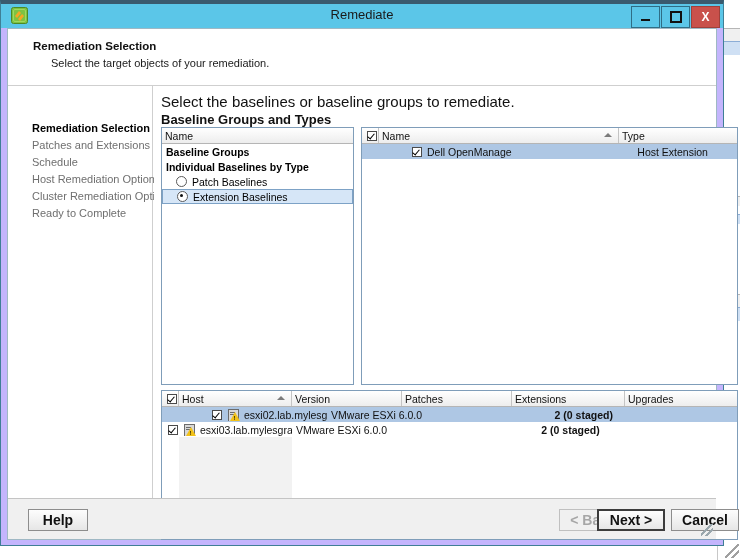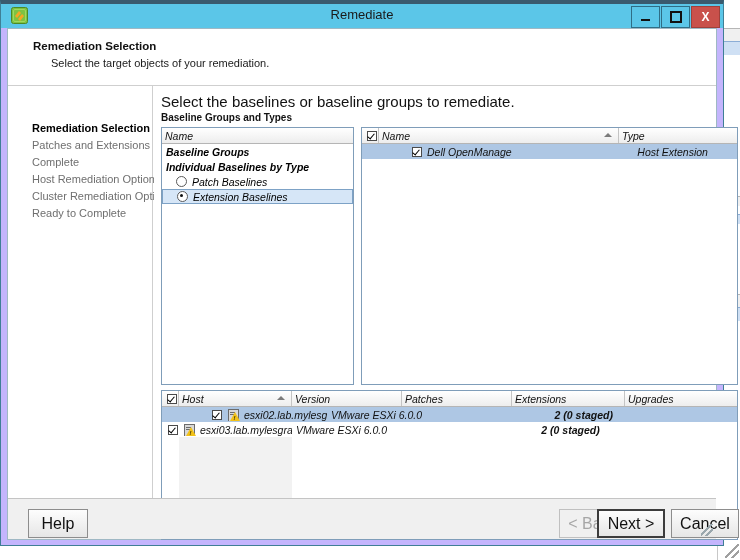--- a/index.html
+++ b/index.html
@@ -169,33 +169,32 @@
   }
   #instruction {
     position: absolute;
     left: 7px; top: 7px;
     font-size: 15px;
     color: #111;
   }
 
   .panel-label {
     position: absolute;
-    font-size: 10px;
+    font-size: 13px;
     font-weight: bold;
     color: #111;
   }
 
   
   .lv {
     position: absolute;
     background: #ffffff;
     border: 1px solid #7f9db9;
     box-sizing: border-box;
     overflow: hidden;
-    font-style: italic;
   }
   .lv-head {
     display: flex;
     height: 16px;
     background: linear-gradient(#ffffff, #ededed);
     border-bottom: 1px solid #b5b5b5;
     box-sizing: border-box;
   }
   .lv-th {
     position: relative;
@@ -332,31 +331,32 @@
     left: 0; bottom: 0;
     width: 100%;
     height: 41px;
     background: #f0f0f0;
     border-top: 1px solid #c4c4c4;
     box-sizing: border-box;
   }
   .btn {
     position: absolute;
     top: 10px;
-    height: 29px;
+    height: 22px;
     background: linear-gradient(#fdfdfd, #e6e6e6);
     border: 1px solid #8d8d8d;
-    font-size: 16px;
+    font-size: 14px;
     color: #111;
     display: flex;
     align-items: center;
     justify-content: center;
     box-sizing: border-box;
     cursor: default;
     font-family: "Liberation Sans", sans-serif;
+    font-weight: bold;
   }
   .btn.default { border: 2px solid #3c3c3c; }
   .btn.disabled { color: #a6a6a6; background: #f0f0f0; border-color: #c0c0c0; }
 
   #resize-grip {
     position: absolute;
     right: 3px; bottom: 3px;
     width: 12px; height: 12px;
     background:
       linear-gradient(135deg, transparent 40%, #9aa7ad 40%, #9aa7ad 52%, transparent 52%),
@@ -404,21 +404,21 @@
 
     <div id="header-band">
       <div id="header-title">Remediation Selection</div>
       <div id="header-sub">Select the target objects of your remediation.</div>
     </div>
     <div id="header-rule"></div>
 
     <div id="nav">
       <div class="nav-item active">Remediation Selection</div>
       <div class="nav-item">Patches and Extensions</div>
-      <div class="nav-item">Complete</div>
+      <div class="nav-item">Schedule</div>
       <div class="nav-item">Host Remediation Options</div>
       <div class="nav-item">Cluster Remediation Options</div>
       <div class="nav-item">Ready to Complete</div>
     </div>
 
     <div id="main">
 
       <div id="instruction">Select the baselines or baseline groups to remediate.</div>
 
       <div class="panel-label" style="left:7px; top:26px;">Baseline Groups and Types</div>

